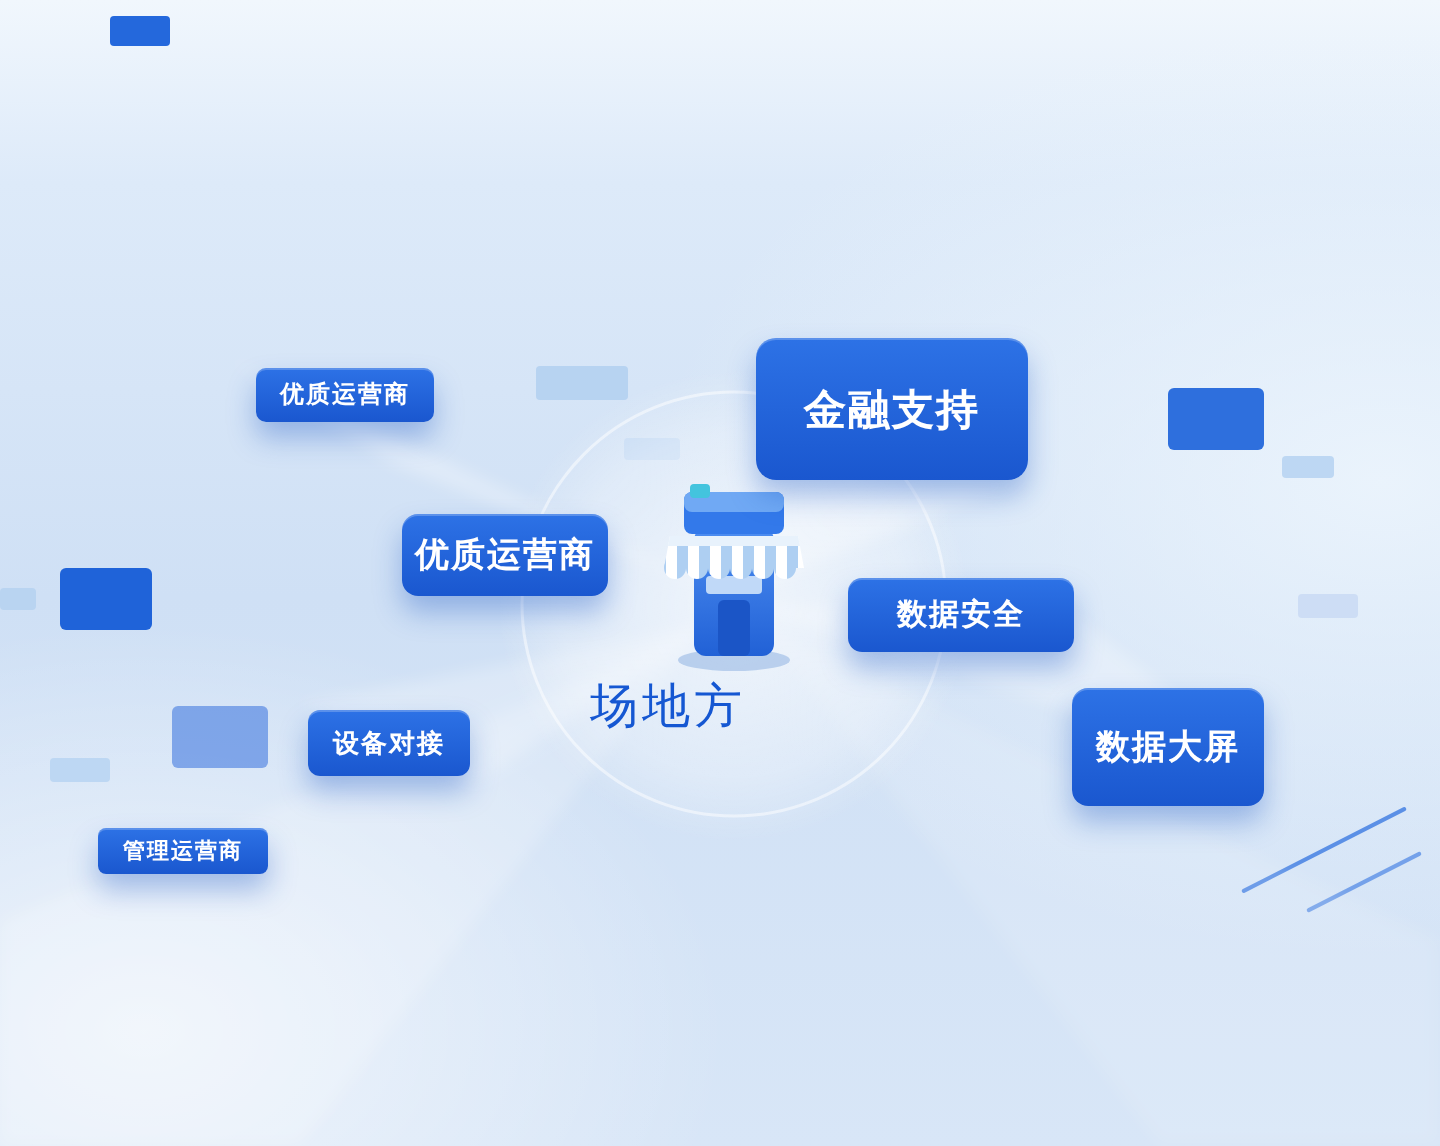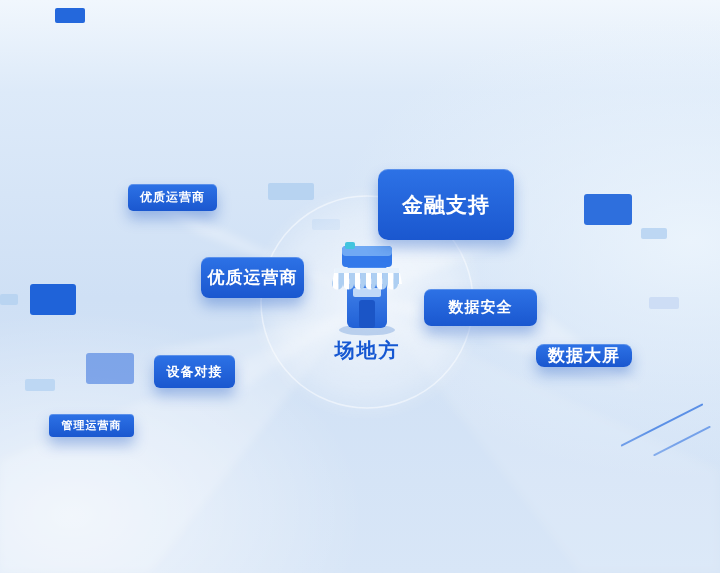--- a/index.html
+++ b/index.html
@@ -31,33 +31,33 @@
   .s1 { left:616px; top:424px; width:92px; transform:rotate(-27deg); }
   .s2 { left:650px; top:440px; width:64px; transform:rotate(-27deg); opacity:.8; }
 
   .beams { position:absolute; left:0; top:0; pointer-events:none; }
 
   .glow { position:absolute; left:250px; top:186px; width:234px; height:234px; border-radius:50%;
     background:radial-gradient(circle, rgba(255,255,255,0.70) 0%, rgba(255,255,255,0.30) 52%, rgba(255,255,255,0) 72%); }
 
   .store { position:absolute; left:322px; top:242px; width:90px; height:94px; }
 
-  .center-label { position:absolute; left:295px; top:337px; width:145px; text-align:center;
-    font-size:20px; font-weight:700; color:#1557d2; letter-spacing:2px; }
+  .center-label { position:absolute; left:295px; top:337px; width:145px; 
+    font-size:24px; font-weight:400; color:#1557d2; letter-spacing:2px; }
 
   
   .node { position:absolute; display:flex; align-items:center; justify-content:center;
     color:#ffffff; font-weight:bold; letter-spacing:1px; white-space:nowrap;
     background:linear-gradient(180deg,#2d72e6 0%, #1a57cf 100%);
     box-shadow:0 8px 14px rgba(25,86,196,0.35), inset 0 1px 0 rgba(255,255,255,0.22); }
   .n-premium   { left:128px; top:184px; width:89px;  height:27px; font-size:12px; border-radius:5px; }
   .n-card      { left:378px; top:169px; width:136px; height:71px; font-size:21px; border-radius:10px; }
   .n-finance   { left:201px; top:257px; width:103px; height:41px; font-size:17px; border-radius:8px; }
   .n-security  { left:424px; top:289px; width:113px;  height:37px; font-size:15px; border-radius:7px; }
-  .n-dashboard { left:536px; top:344px; width:96px;  height:23px; font-size:17px; border-radius:8px; }
+  .n-dashboard { left:536px; top:344px; width:96px;  height:59px; font-size:17px; border-radius:8px; }
   .n-device    { left:154px; top:355px; width:81px;  height:33px; font-size:13px; border-radius:6px;text-align:right; }
   .n-manage    { left:49px;  top:414px; width:85px;  height:23px; font-size:11px; border-radius:4px; }
 </style>
 </head>
 <body>
 
 <div class="stage">
 
   <div class="deco d1"></div>
   <div class="deco d2"></div>

